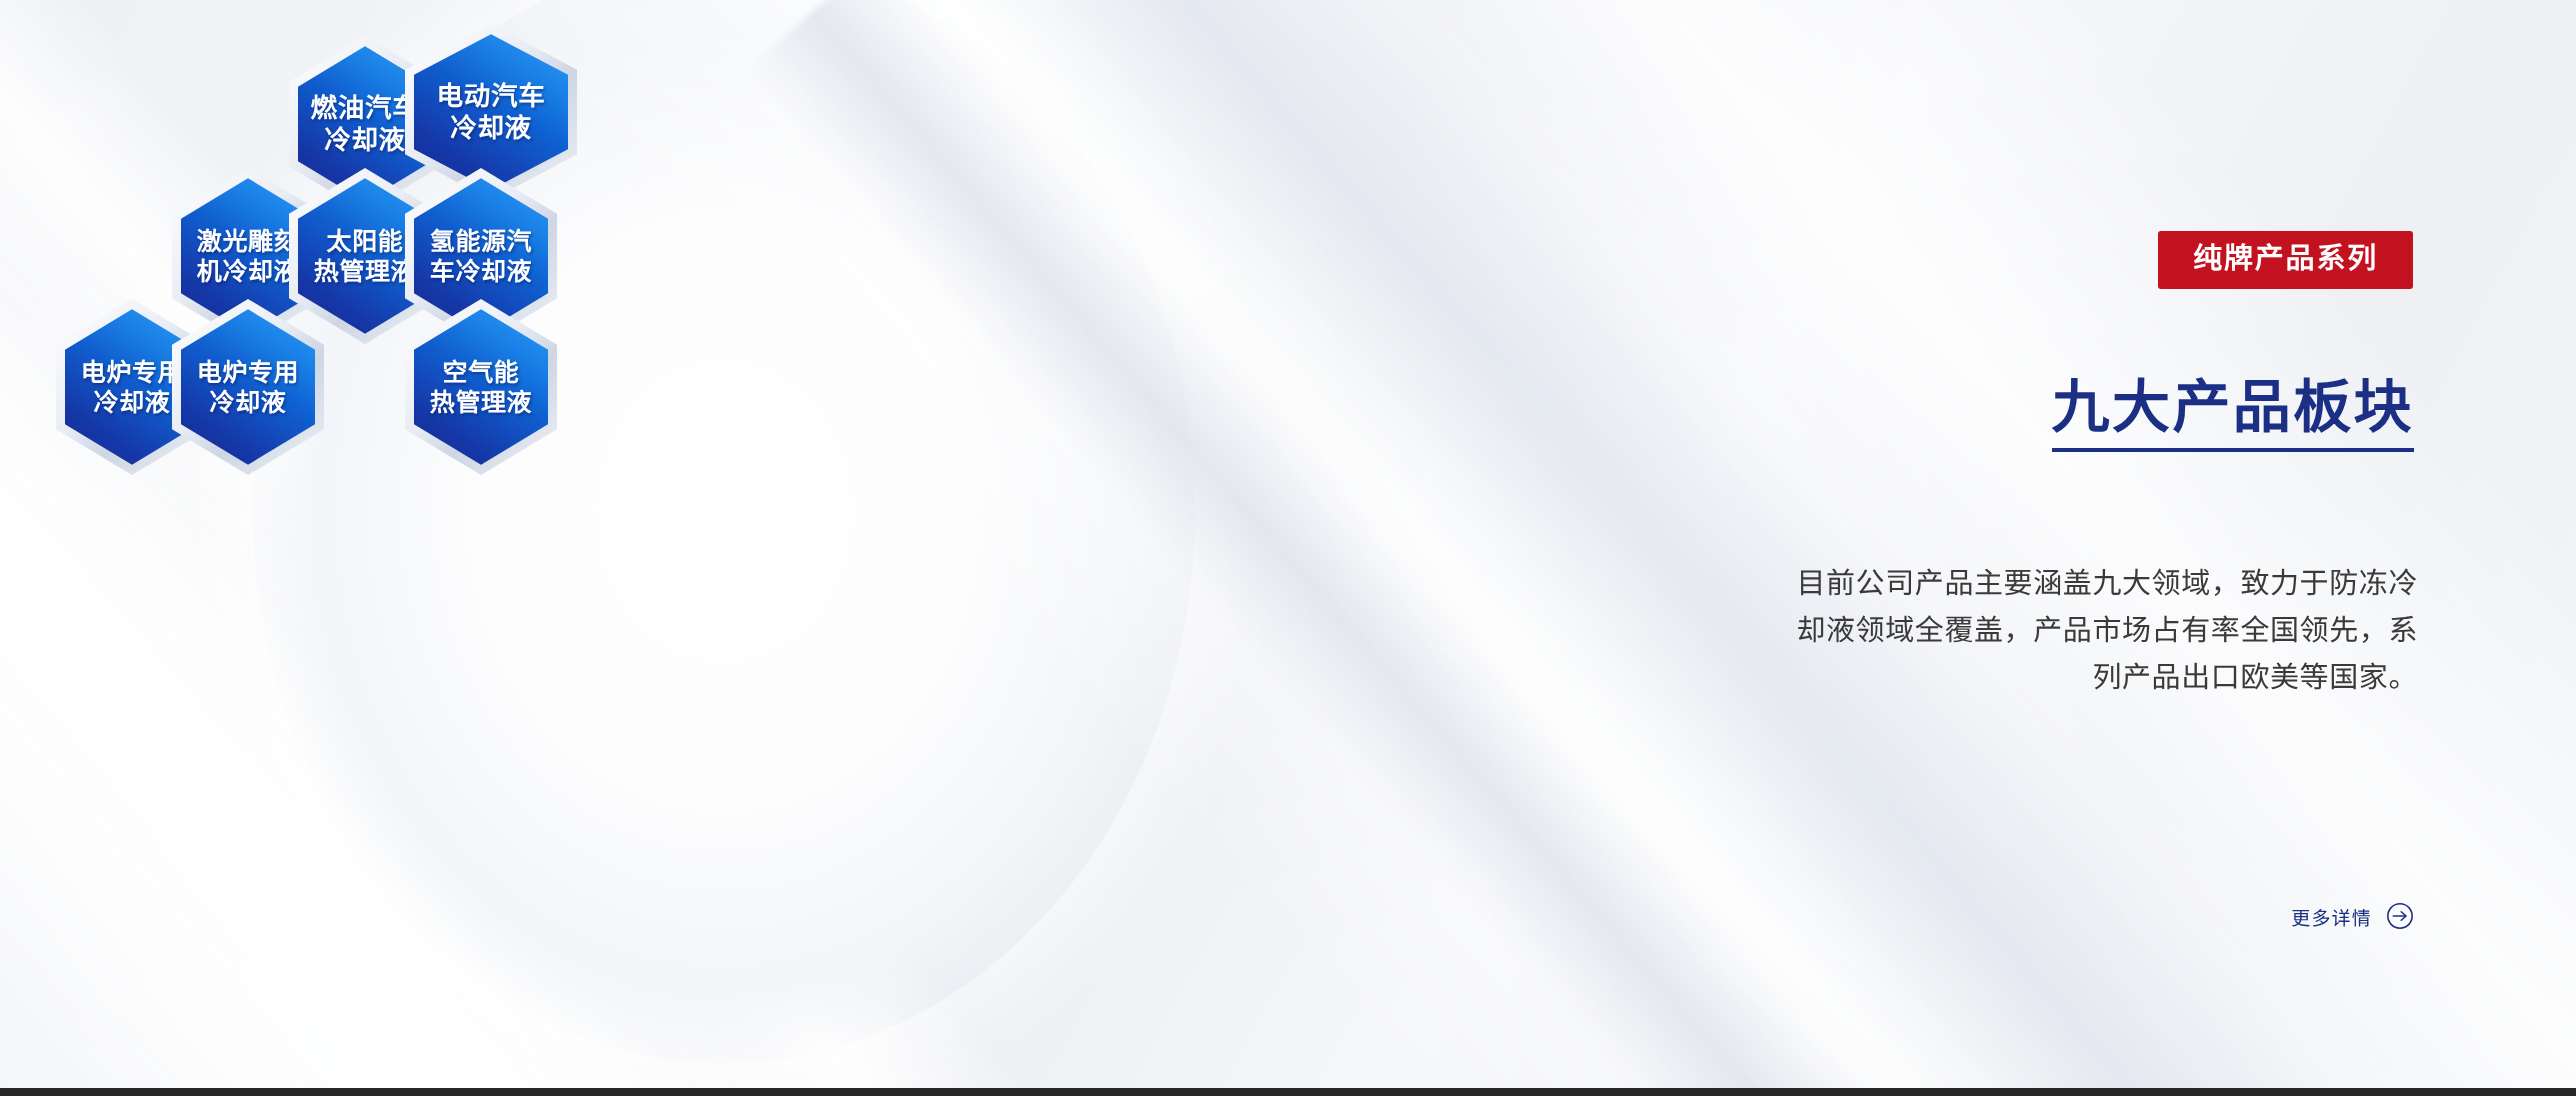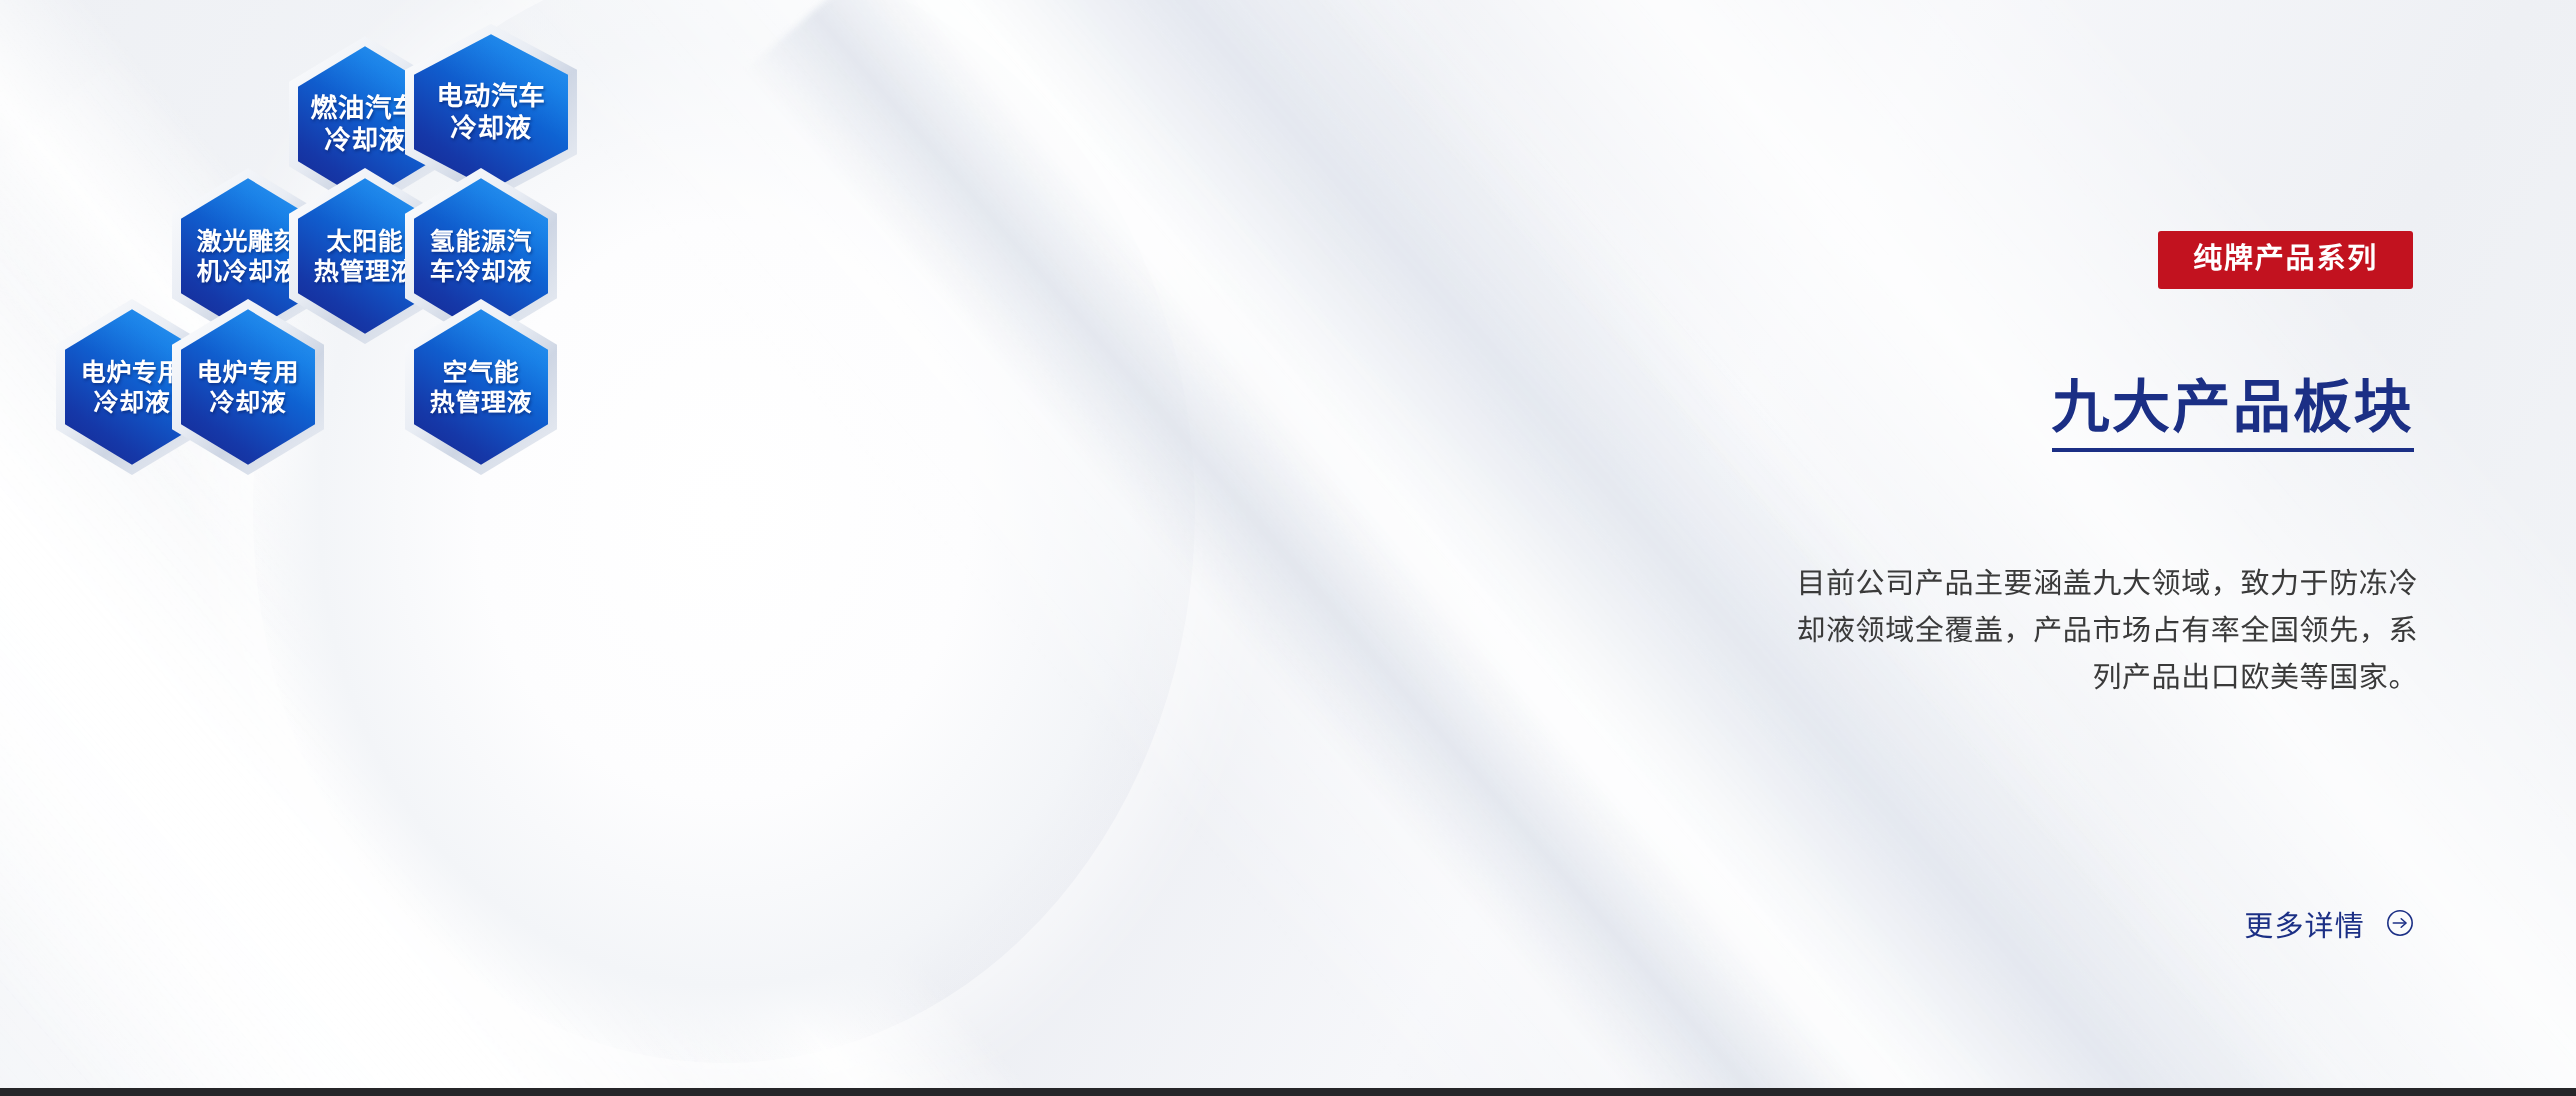--- a/index.html
+++ b/index.html
@@ -158,23 +158,23 @@
     color:#3a3a3a;
     font-size:29px;
     line-height:1.62;
     text-align:right;
     letter-spacing:0.6px;
     margin-top:44px;
   }
   #more-link{
     position:absolute;
     right:162px;top:902px;
-    display:flex;align-items:center;gap:21px;
+    display:flex;align-items:center;gap:14px;
     color:#1b2f85;
-    font-size:29px;
+    font-size:19px;
     letter-spacing:1.2px;
     text-decoration:none;
     cursor:pointer;
   }
   #more-link .arrow-circle{
     width:28px;height:28px;display:block;
   }
 
   
   #bottom-strip{

